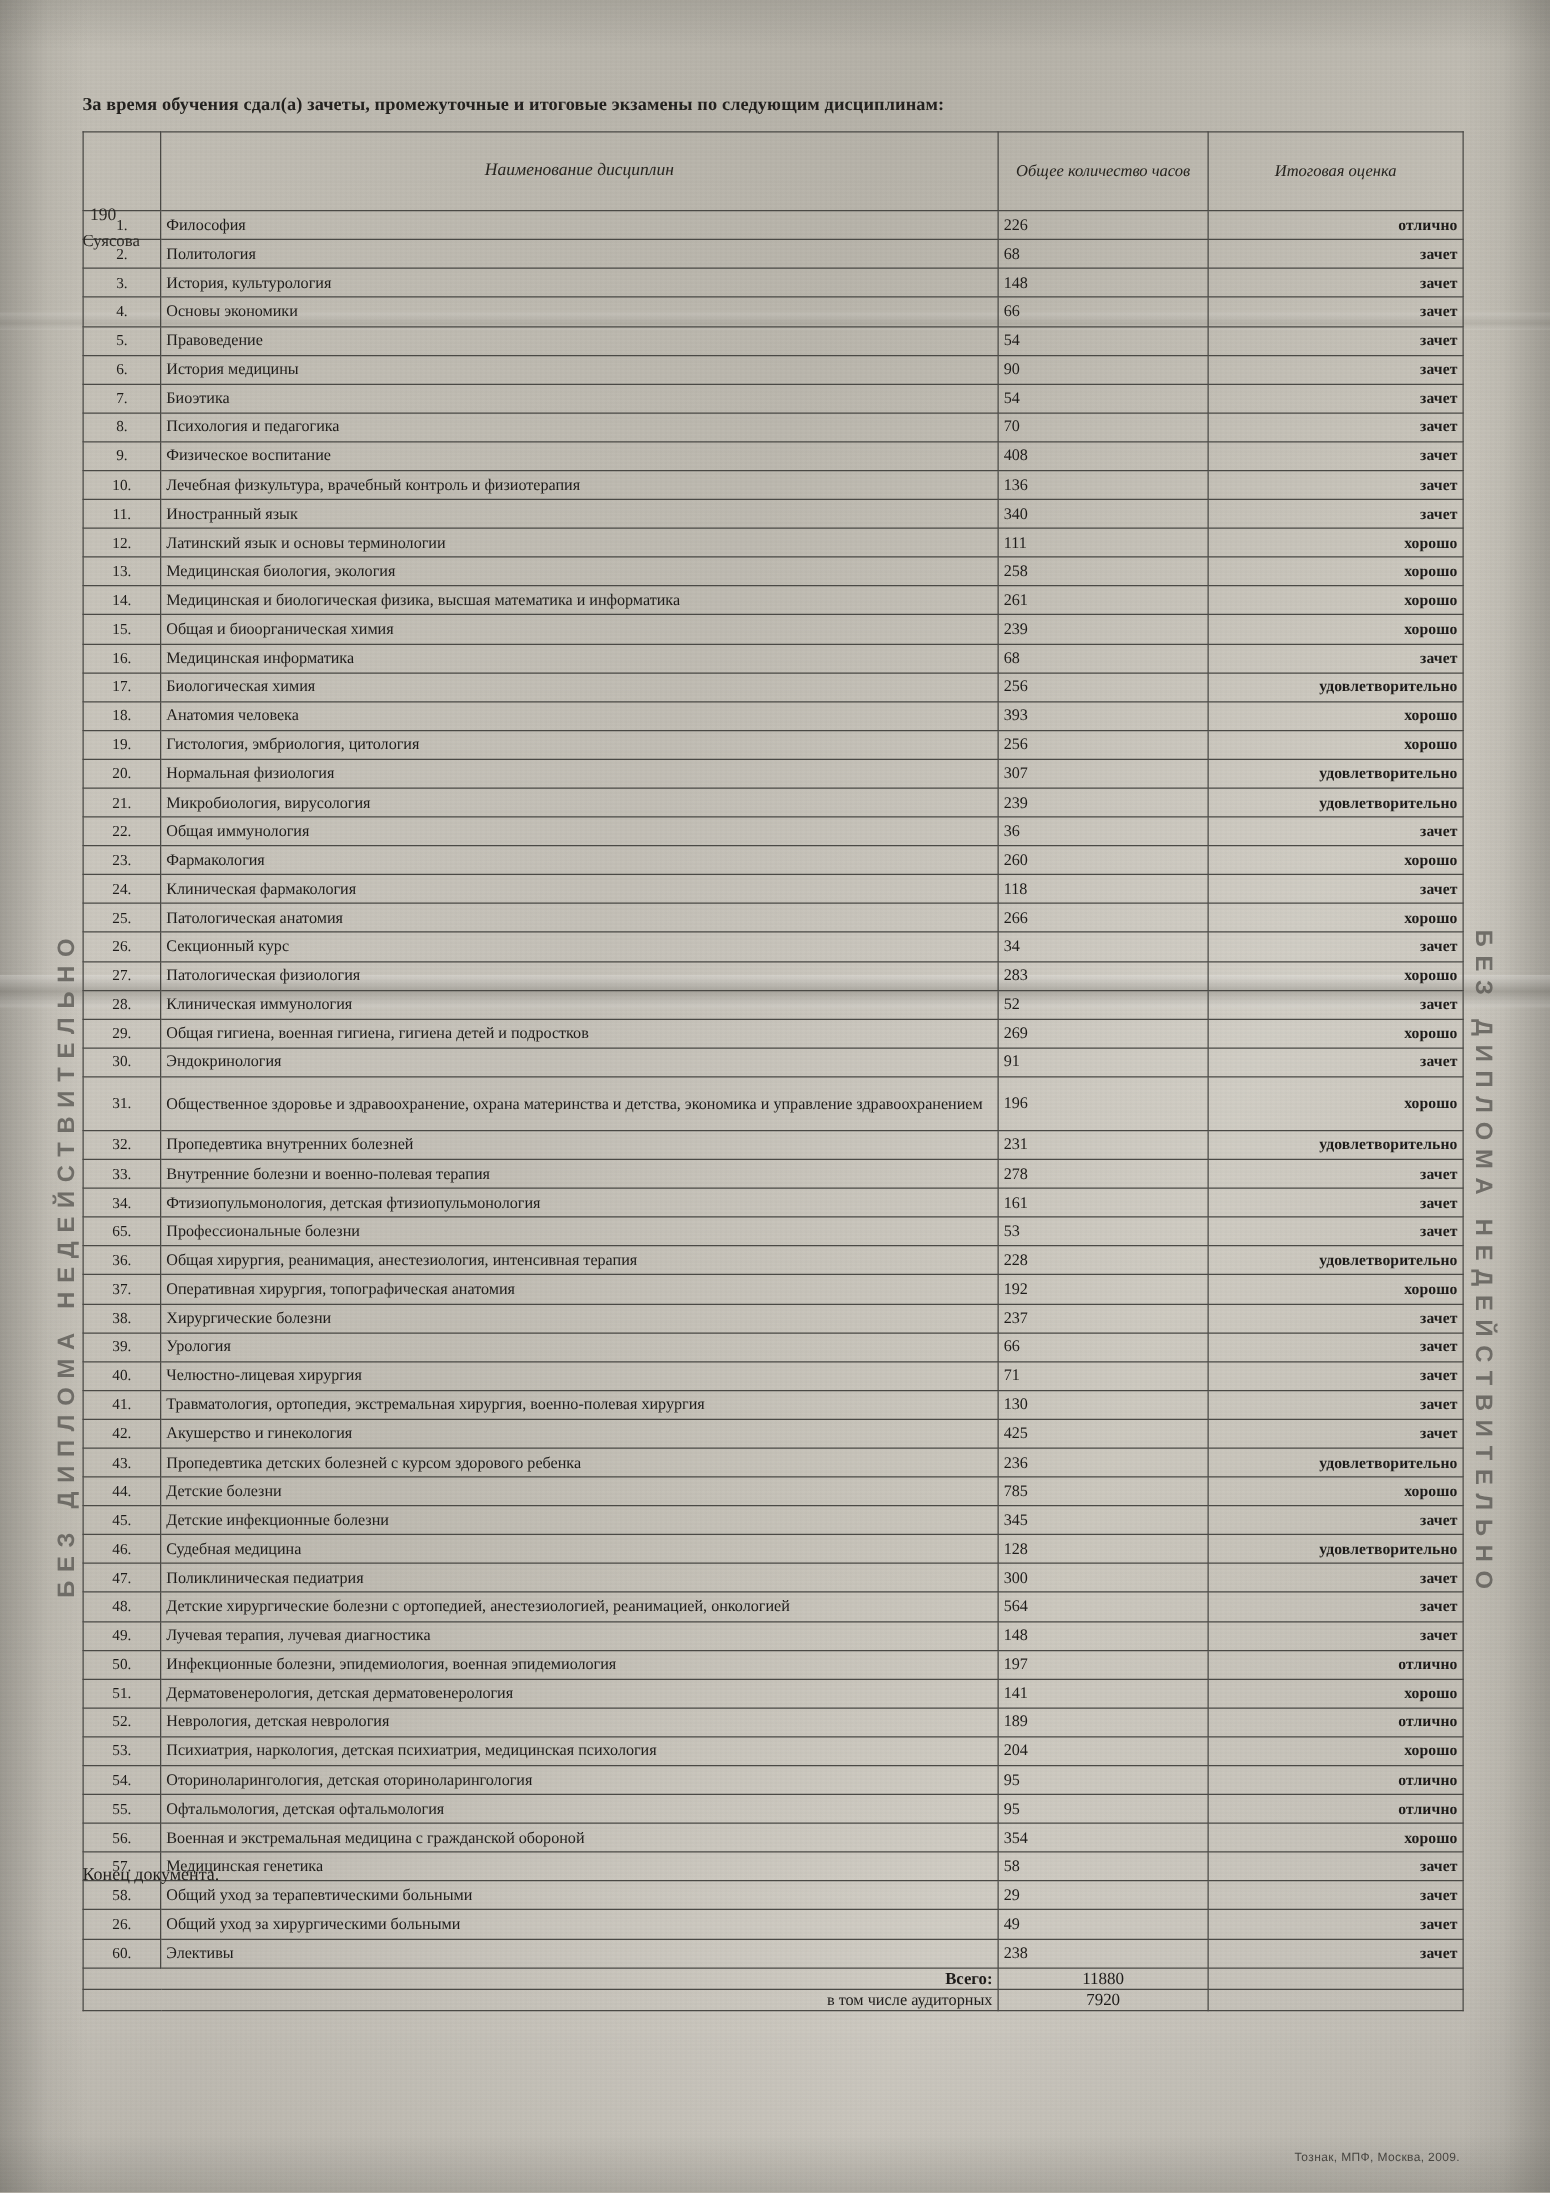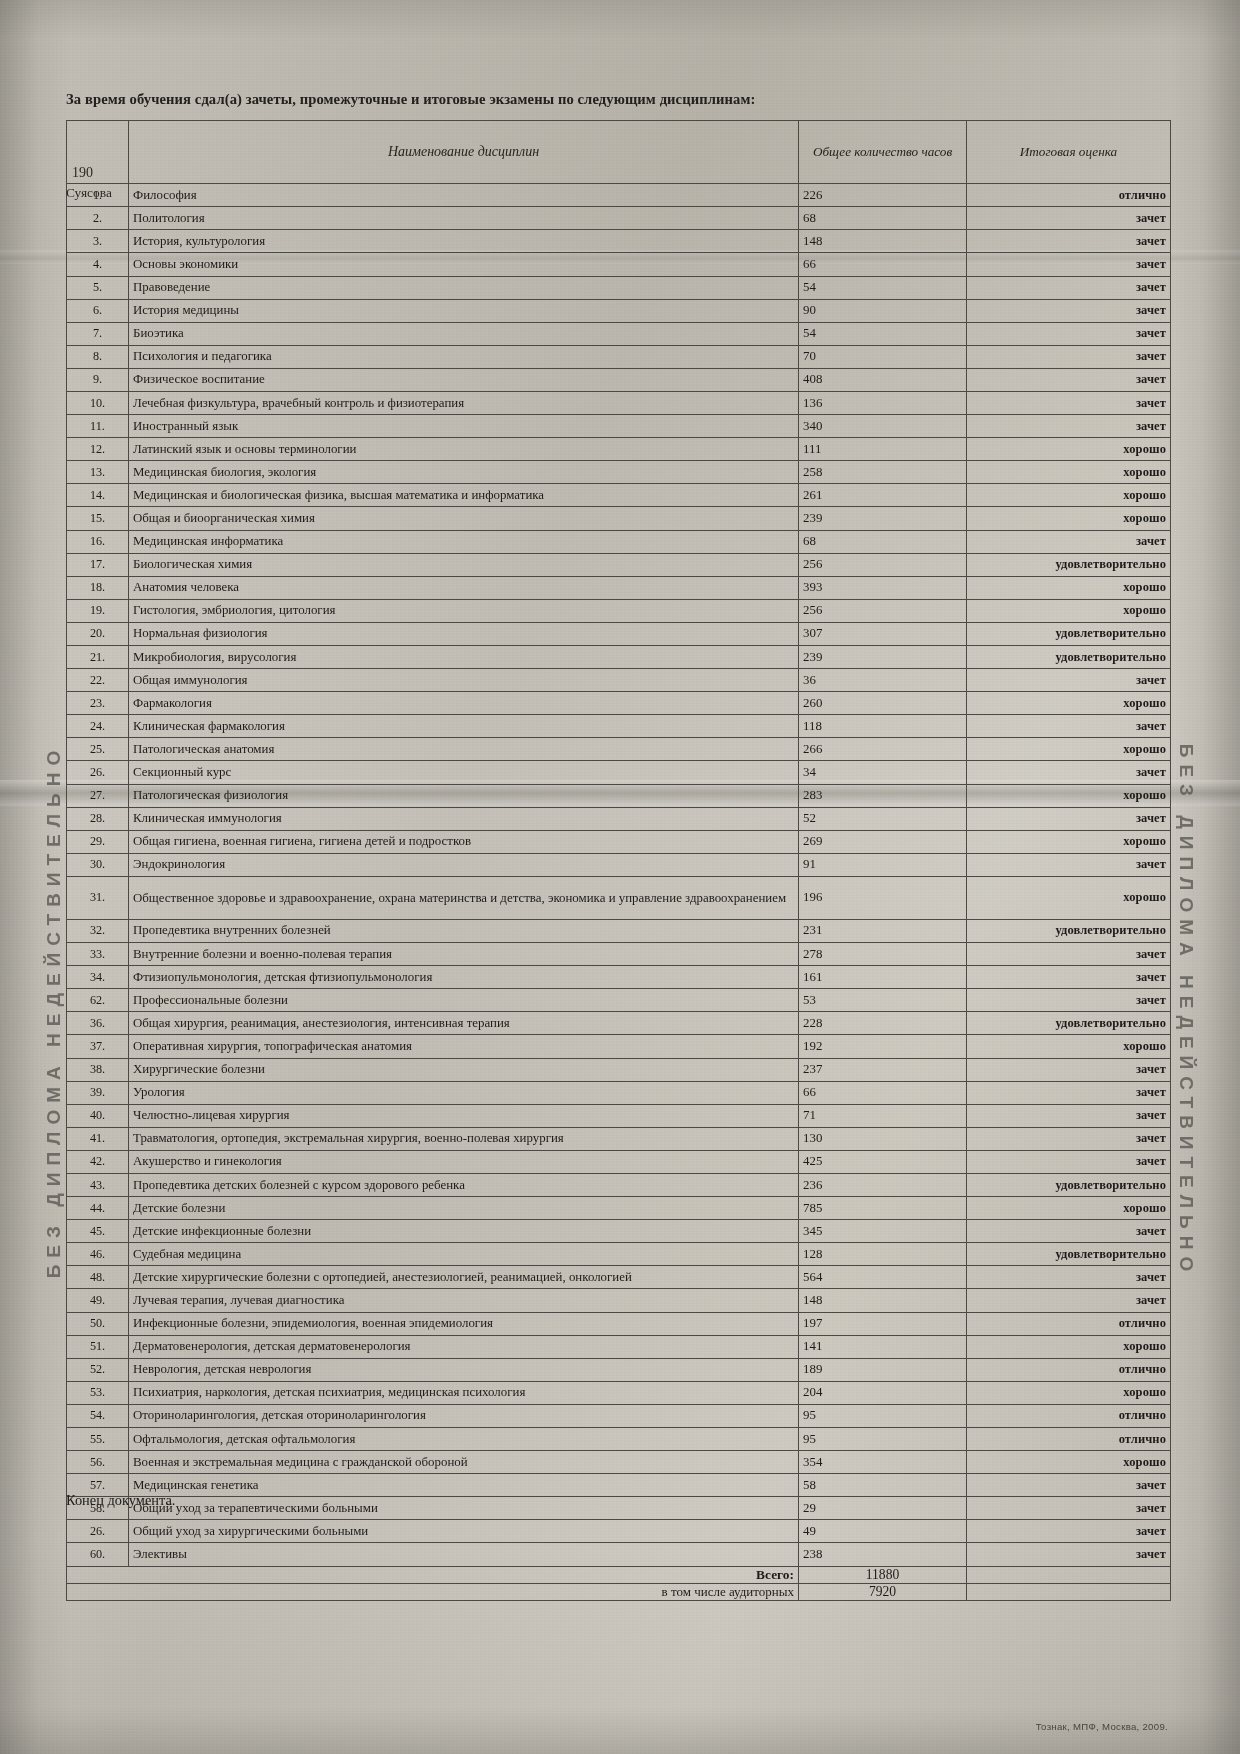--- a/index.html
+++ b/index.html
@@ -95,21 +95,20 @@
     width: 1104px;
   }
   .heading {
     font-family: "Liberation Serif", serif;
     font-weight: bold;
     font-size: 14.6px;
     color: #23211e;
     line-height: 1.38;
     margin-bottom: 11px;
     letter-spacing: .1px;
-    margin-top: 15px;
   }
   table.grades {
     border-collapse: collapse;
     width: 1104px;
     table-layout: fixed;
     font-size: 12.8px;
     color: #1e1c1a;
   }
   table.grades col.c-num { width: 62px; }
   table.grades col.c-name { width: 670px; }
@@ -433,21 +432,21 @@
             <td class="hours">278</td>
             <td class="mark">зачет</td>
           </tr>
           <tr>
             <td class="num">34.</td>
             <td class="name">Фтизиопульмонология, детская фтизиопульмонология</td>
             <td class="hours">161</td>
             <td class="mark">зачет</td>
           </tr>
           <tr>
-            <td class="num">62.</td>
+            <td class="num">65.</td>
             <td class="name">Профессиональные болезни</td>
             <td class="hours">53</td>
             <td class="mark">зачет</td>
           </tr>
           <tr>
             <td class="num">36.</td>
             <td class="name">Общая хирургия, реанимация, анестезиология, интенсивная терапия</td>
             <td class="hours">228</td>
             <td class="mark">удовлетворительно</td>
           </tr>
@@ -505,20 +504,26 @@
             <td class="hours">345</td>
             <td class="mark">зачет</td>
           </tr>
           <tr>
             <td class="num">46.</td>
             <td class="name">Судебная медицина</td>
             <td class="hours">128</td>
             <td class="mark">удовлетворительно</td>
           </tr>
           <tr>
+            <td class="num">47.</td>
+            <td class="name">Поликлиническая педиатрия</td>
+            <td class="hours">300</td>
+            <td class="mark">зачет</td>
+          </tr>
+          <tr>
             <td class="num">48.</td>
             <td class="name">Детские хирургические болезни с ортопедией, анестезиологией, реанимацией, онкологией</td>
             <td class="hours">564</td>
             <td class="mark">зачет</td>
           </tr>
           <tr>
             <td class="num">49.</td>
             <td class="name">Лучевая терапия, лучевая диагностика</td>
             <td class="hours">148</td>
             <td class="mark">зачет</td>

